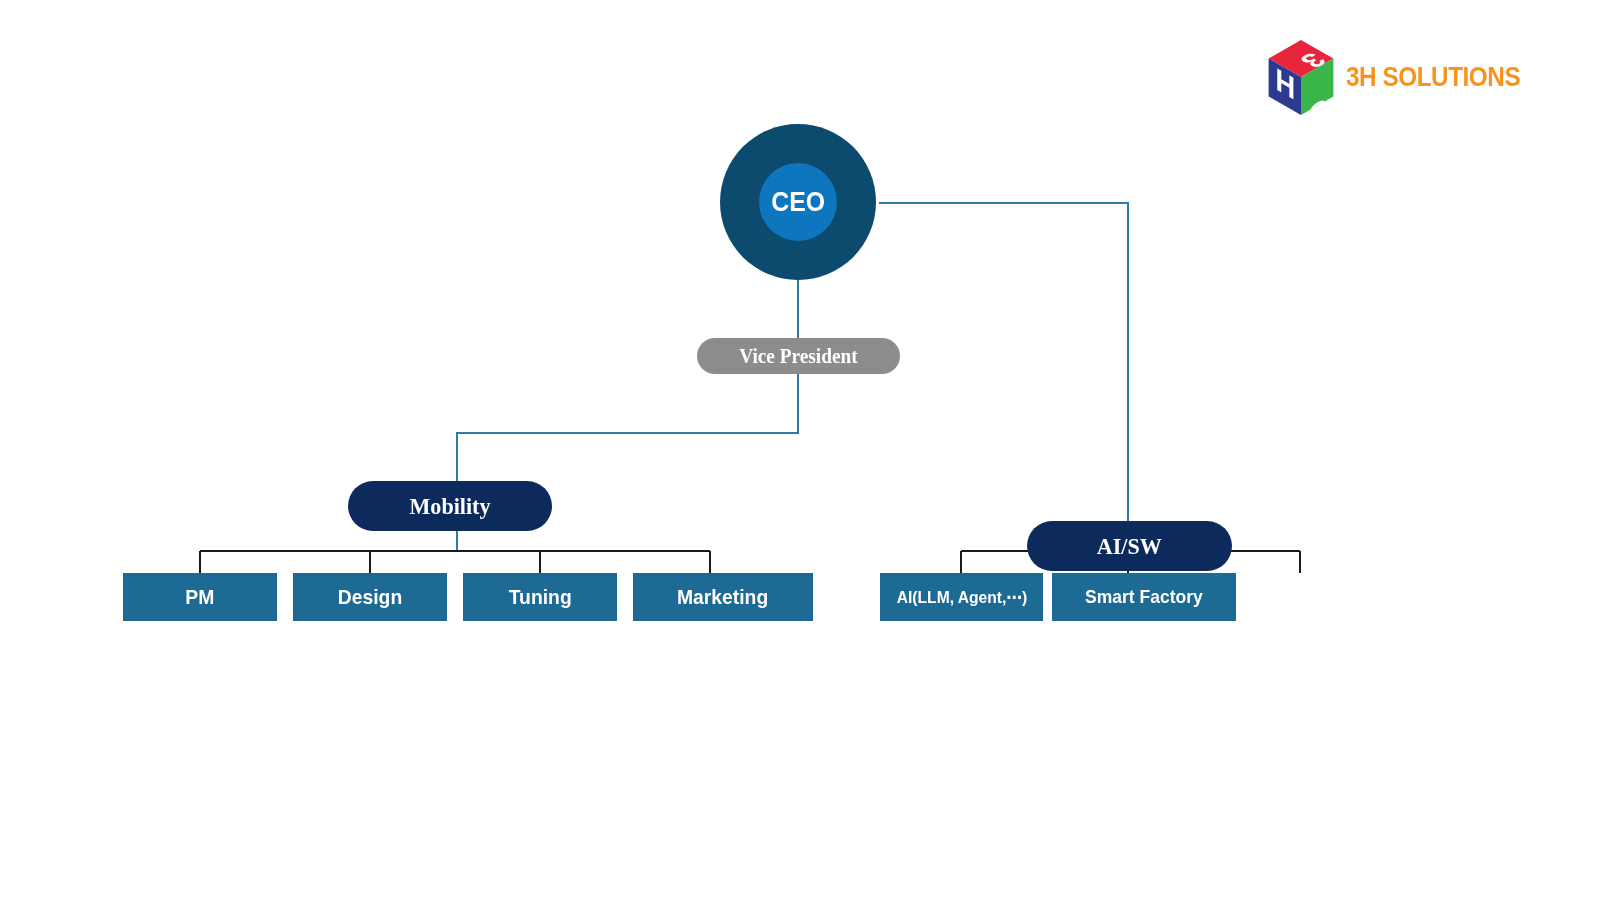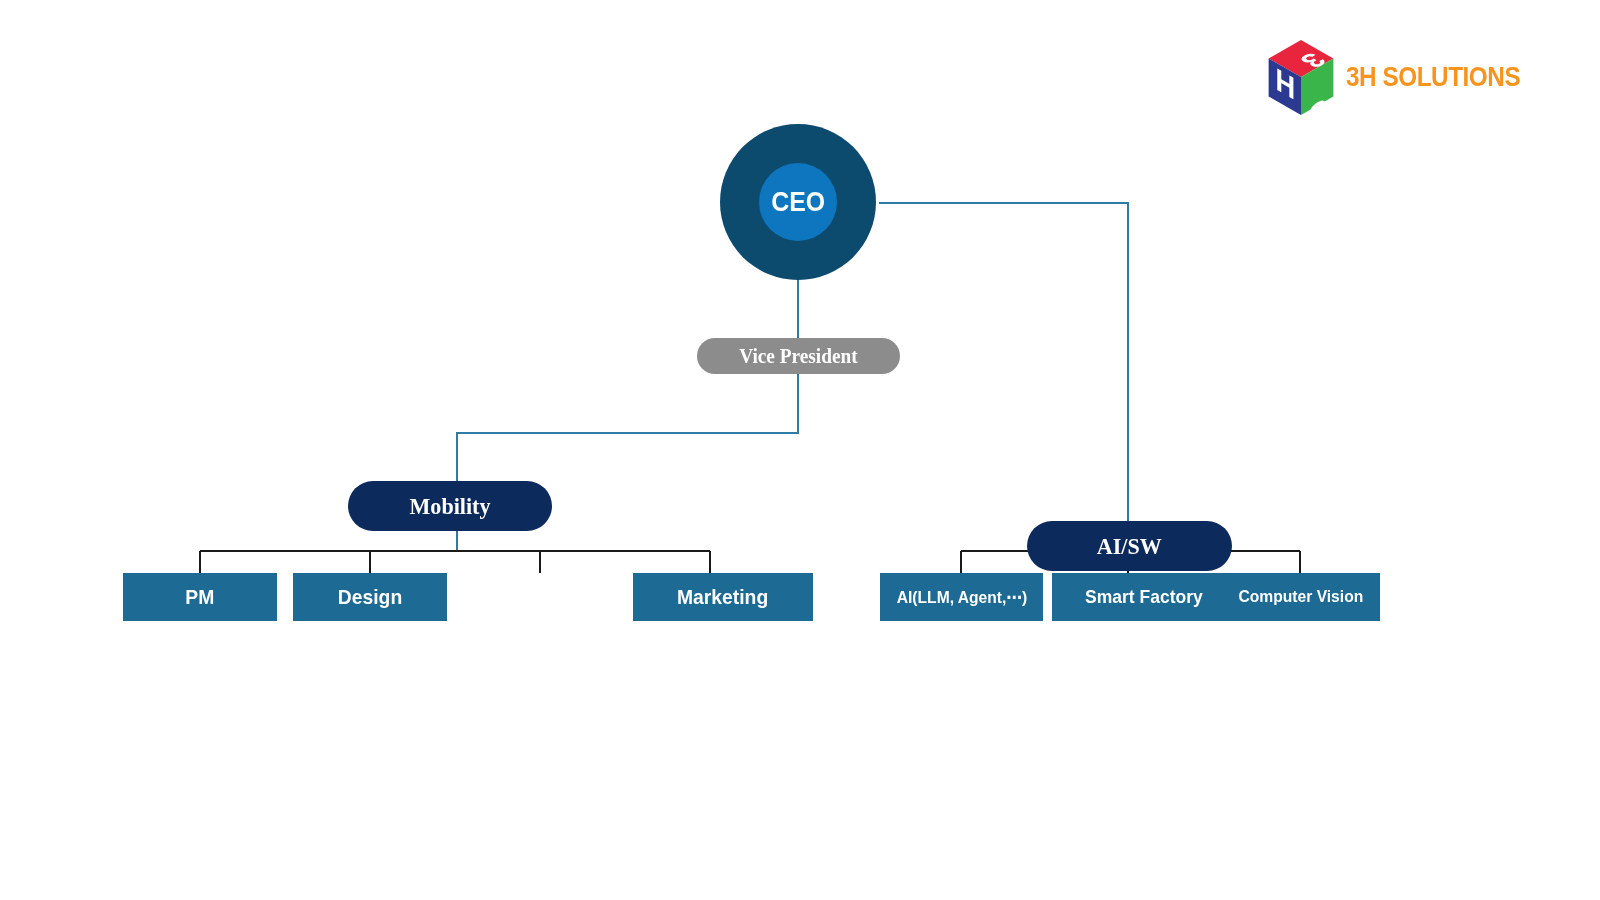--- a/index.html
+++ b/index.html
@@ -101,32 +101,32 @@
   <div class="node pill pill-group pill-aisw">
     <span class="label">AI/SW</span>
   </div>
 
   <div class="node dept dept-pm">
     <span class="label">PM</span>
   </div>
   <div class="node dept dept-design">
     <span class="label">Design</span>
   </div>
+  <div class="node dept dept-tuning">
+    <span class="label">Tuning</span>
+  </div>
   <div class="node dept dept-marketing">
     <span class="label">Marketing</span>
   </div>
 
   <div class="node dept dept-ai">
     <span class="label">AI(LLM, Agent,⋯)</span>
   </div>
   <div class="node dept dept-sf">
     <span class="label">Smart Factory</span>
-  </div>
-  <div class="node dept dept-cv">
-    <span class="label">Computer Vision</span>
   </div>
 
   <div class="logo">
     <svg width="74" height="82" viewBox="0 0 80 86">
       <polygon points="40,3 75,23 40,43 5,23" fill="#e8253c"></polygon>
       <polygon points="5,23 40,43 40,84 5,64" fill="#2b3990"></polygon>
       <polygon points="40,43 75,23 75,64 40,84" fill="#3ab54a"></polygon>
       <text class="cube-letter" font-size="30" text-anchor="middle" transform="matrix(-0.866,0.5,-0.866,-0.5,44,20)">3</text>
       <text class="cube-letter" font-size="34" text-anchor="middle" transform="matrix(0.866,0.5,0,1,23,62)">H</text>
       <text class="cube-letter" font-size="34" text-anchor="middle" transform="matrix(0.866,-0.5,0,1,58,94)">S</text>

